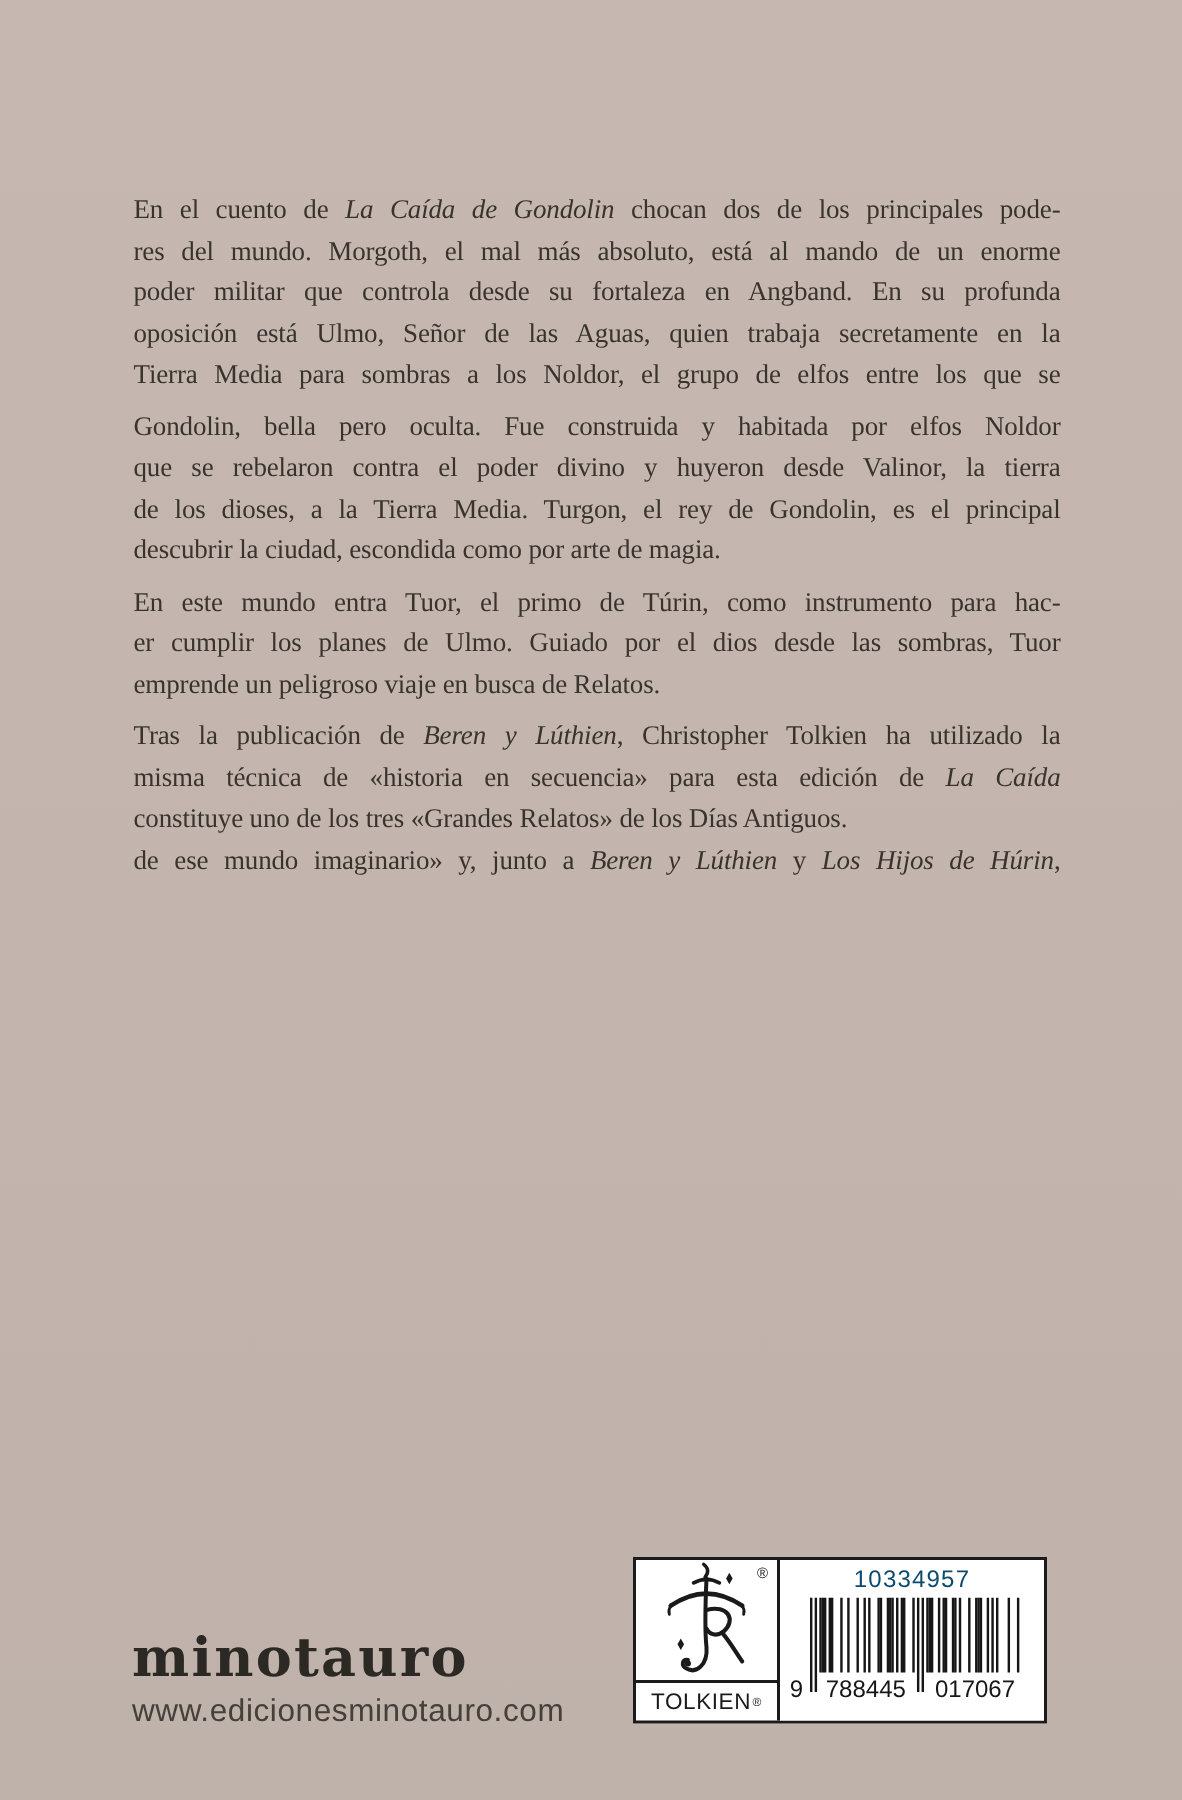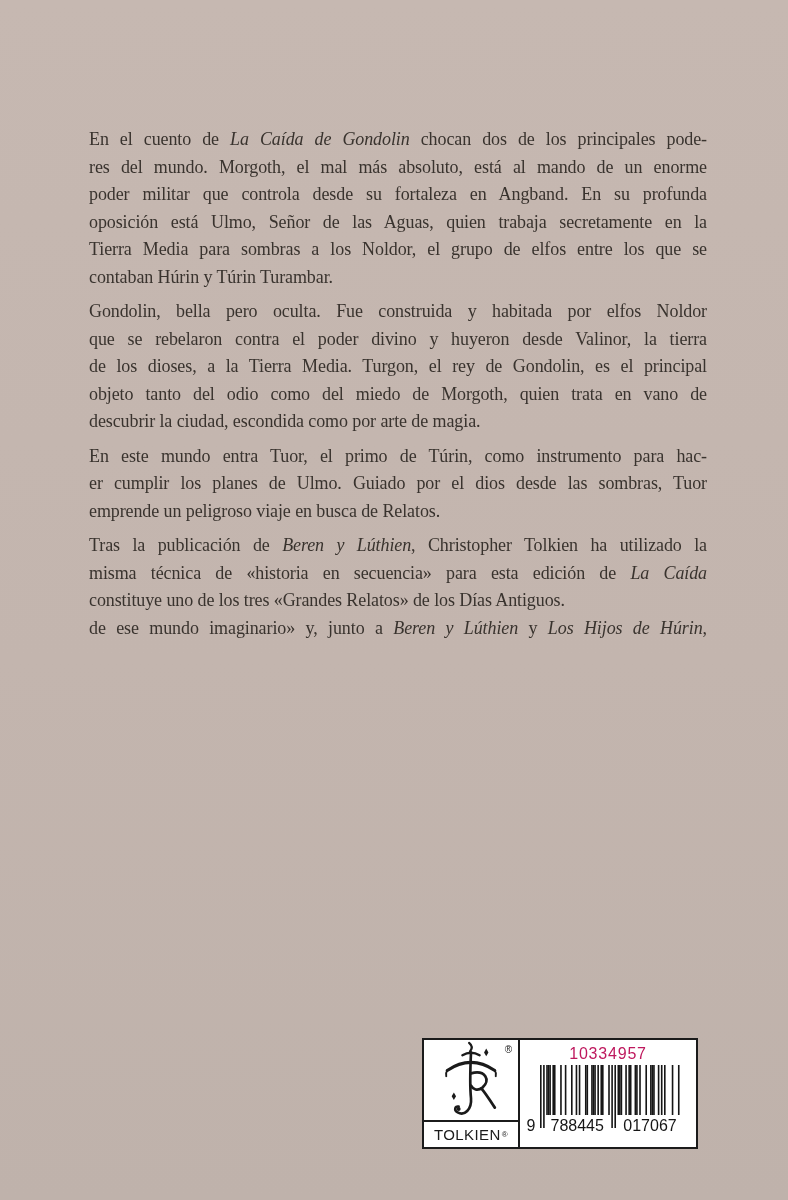--- a/index.html
+++ b/index.html
@@ -63,59 +63,61 @@
     font-family:"Liberation Sans", sans-serif;
     font-size:15px; font-weight:400; letter-spacing:0.4px; color:#1b1b1b;
   }
   .tolkien-name sup { font-size:8px; margin-left:1px; }
   .barcode-panel {
     flex:1; display:flex; flex-direction:column; align-items:center;
     padding-top:4px; background:#ffffff;
   }
   .barcode-number {
     font-family:"Liberation Sans", sans-serif;
-    font-size:16px; letter-spacing:0.8px; color:#be185d;
+    font-size:16px; letter-spacing:0.8px; color:#0c4a6e;
     line-height:18px; margin-top:1px;
   }
   .barcode { margin-top:2px; }
 </style>
 </head>
 <body>
 
 <div class="cover">
 
   <main class="text-block">
     <div class="paragraph">
         <div class="line"><span>En el cuento de </span><i>La Caída de Gondolin</i><span> chocan dos de los principales pode-</span></div>
         <div class="line"><span>res del mundo. Morgoth, el mal más absoluto, está al mando de un enorme</span></div>
         <div class="line"><span>poder militar que controla desde su fortaleza en Angband. En su profunda</span></div>
         <div class="line"><span>oposición está Ulmo, Señor de las Aguas, quien trabaja secretamente en la</span></div>
         <div class="line"><span>Tierra Media para sombras a los Noldor, el grupo de elfos entre los que se</span></div>
-        <div class="line last"><span>contaban Húrin y Túrin Turambar.</span></div>
       </div>
     <div class="paragraph">
         <div class="line"><span>Gondolin, bella pero oculta. Fue construida y habitada por elfos Noldor</span></div>
         <div class="line"><span>que se rebelaron contra el poder divino y huyeron desde Valinor, la tierra</span></div>
         <div class="line"><span>de los dioses, a la Tierra Media. Turgon, el rey de Gondolin, es el principal</span></div>
-        <div class="line"><span>objeto tanto del odio como del miedo de Morgoth, quien trata en vano de</span></div>
         <div class="line last"><span>descubrir la ciudad, escondida como por arte de magia.</span></div>
       </div>
     <div class="paragraph">
         <div class="line"><span>En este mundo entra Tuor, el primo de Túrin, como instrumento para hac-</span></div>
         <div class="line"><span>er cumplir los planes de Ulmo. Guiado por el dios desde las sombras, Tuor</span></div>
         <div class="line last"><span>emprende un peligroso viaje en busca de Relatos.</span></div>
       </div>
     <div class="paragraph">
         <div class="line"><span>Tras la publicación de </span><i>Beren y Lúthien</i><span>, Christopher Tolkien ha utilizado la</span></div>
         <div class="line"><span>misma técnica de «historia en secuencia» para esta edición de </span><i>La Caída</i></div>
         <div class="line last"><span>constituye uno de los tres «Grandes Relatos» de los Días Antiguos.</span></div>
         <div class="line"><span>de ese mundo imaginario» y, junto a </span><i>Beren y Lúthien</i><span> y </span><i>Los Hijos de Húrin</i><span>,</span></div>
       </div>
   </main>
 
+  <div class="publisher">
+    <div class="publisher-name">minotauro</div>
+    <div class="publisher-url">www.edicionesminotauro.com</div>
+  </div>
 
   <div class="label-box">
     <div class="tolkien-panel">
       <div class="monogram-area">
         <span class="reg-top">®</span>
         <svg class="monogram" width="58" height="80" viewBox="0 0 60 84" fill="none" stroke="#1a1a1a" stroke-linecap="round">
 
           <path d="M28,3 Q33,7 29,12" stroke-width="2.4"></path>
 
           <path d="M21,16 Q30,11 39,16" stroke-width="2.6"></path>

